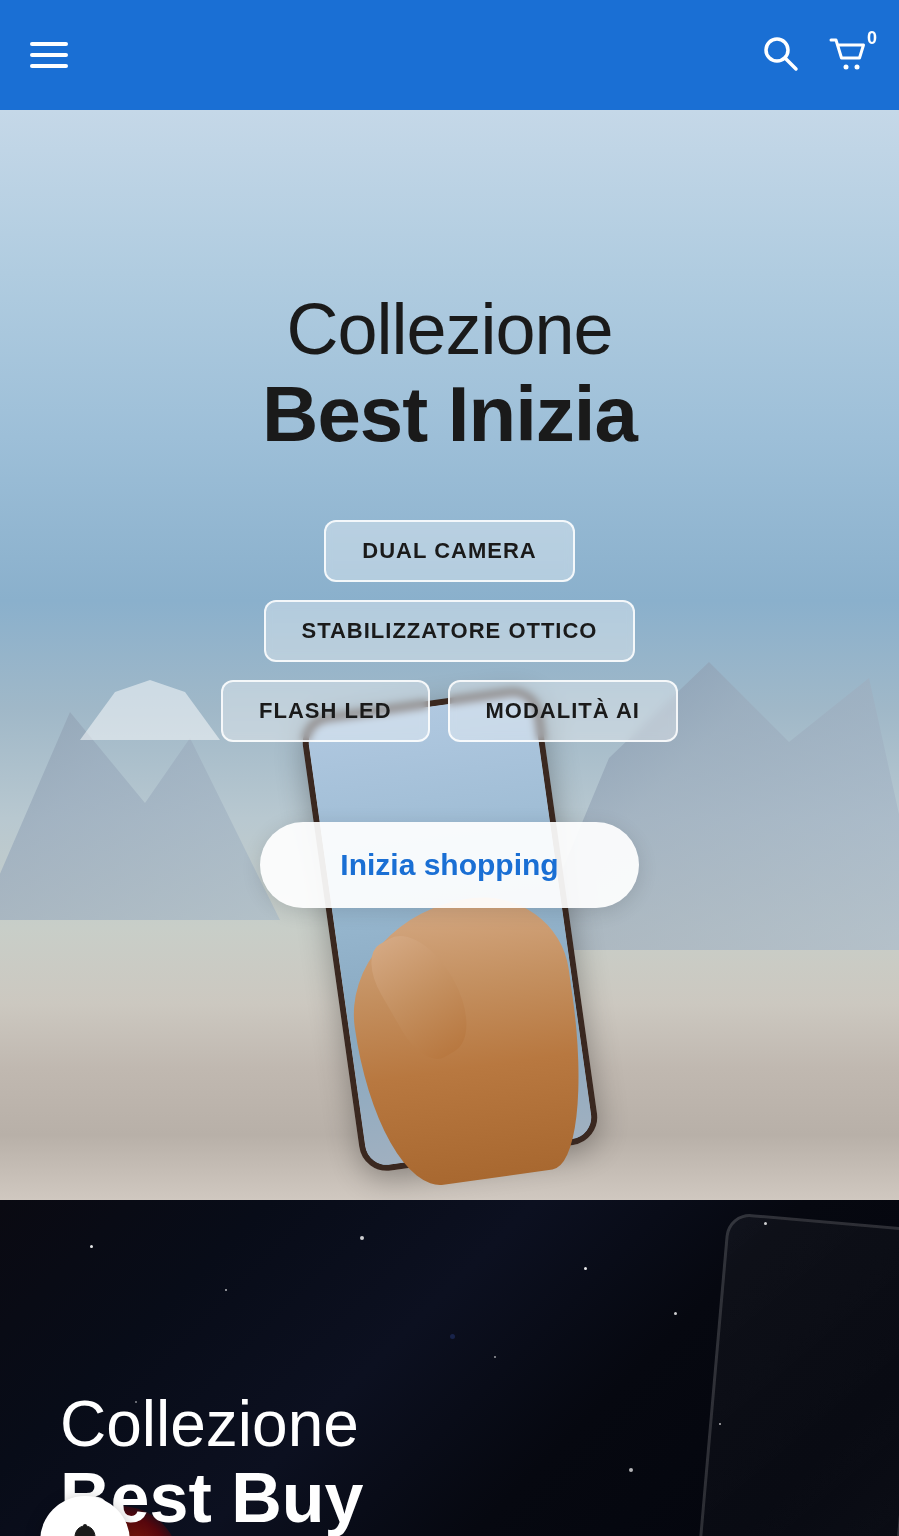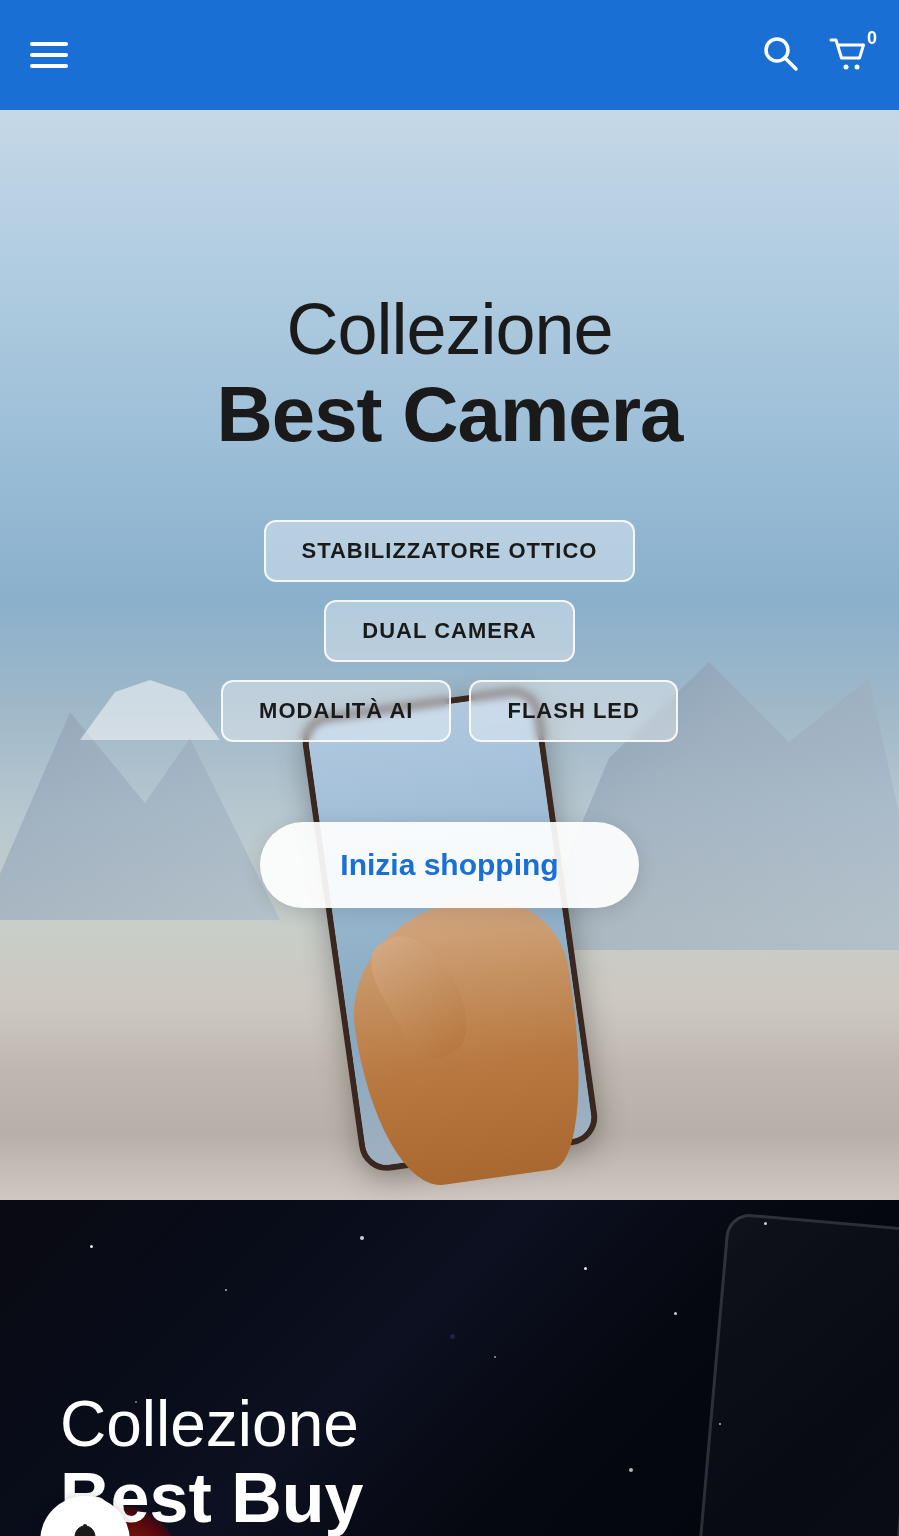--- a/index.html
+++ b/index.html
@@ -390,32 +390,32 @@
   <div class="hand-phone">
     <div class="phone-frame">
       <div class="phone-screen"></div>
     </div>
     <div class="hand-shape"></div>
     <div class="hand-thumb"></div>
   </div>
 
   <div class="hero-content">
     <div class="hero-title-light">Collezione</div>
-    <div class="hero-title-bold">Best Camera</div>
+    <div class="hero-title-bold">Best Inizia</div>
 
     <div class="feature-badges">
+      <div class="badge-row">
+        <div class="feature-badge">DUAL CAMERA</div>
+      </div>
       <div class="badge-row">
         <div class="feature-badge">STABILIZZATORE OTTICO</div>
       </div>
       <div class="badge-row">
-        <div class="feature-badge">DUAL CAMERA</div>
-      </div>
-      <div class="badge-row">
+        <div class="feature-badge">FLASH LED</div>
         <div class="feature-badge">MODALITÀ AI</div>
-        <div class="feature-badge">FLASH LED</div>
       </div>
     </div>
 
     <button class="cta-button">Inizia shopping</button>
   </div>
 </section>
 
 <section class="second-section">
 
   <div class="stars">

